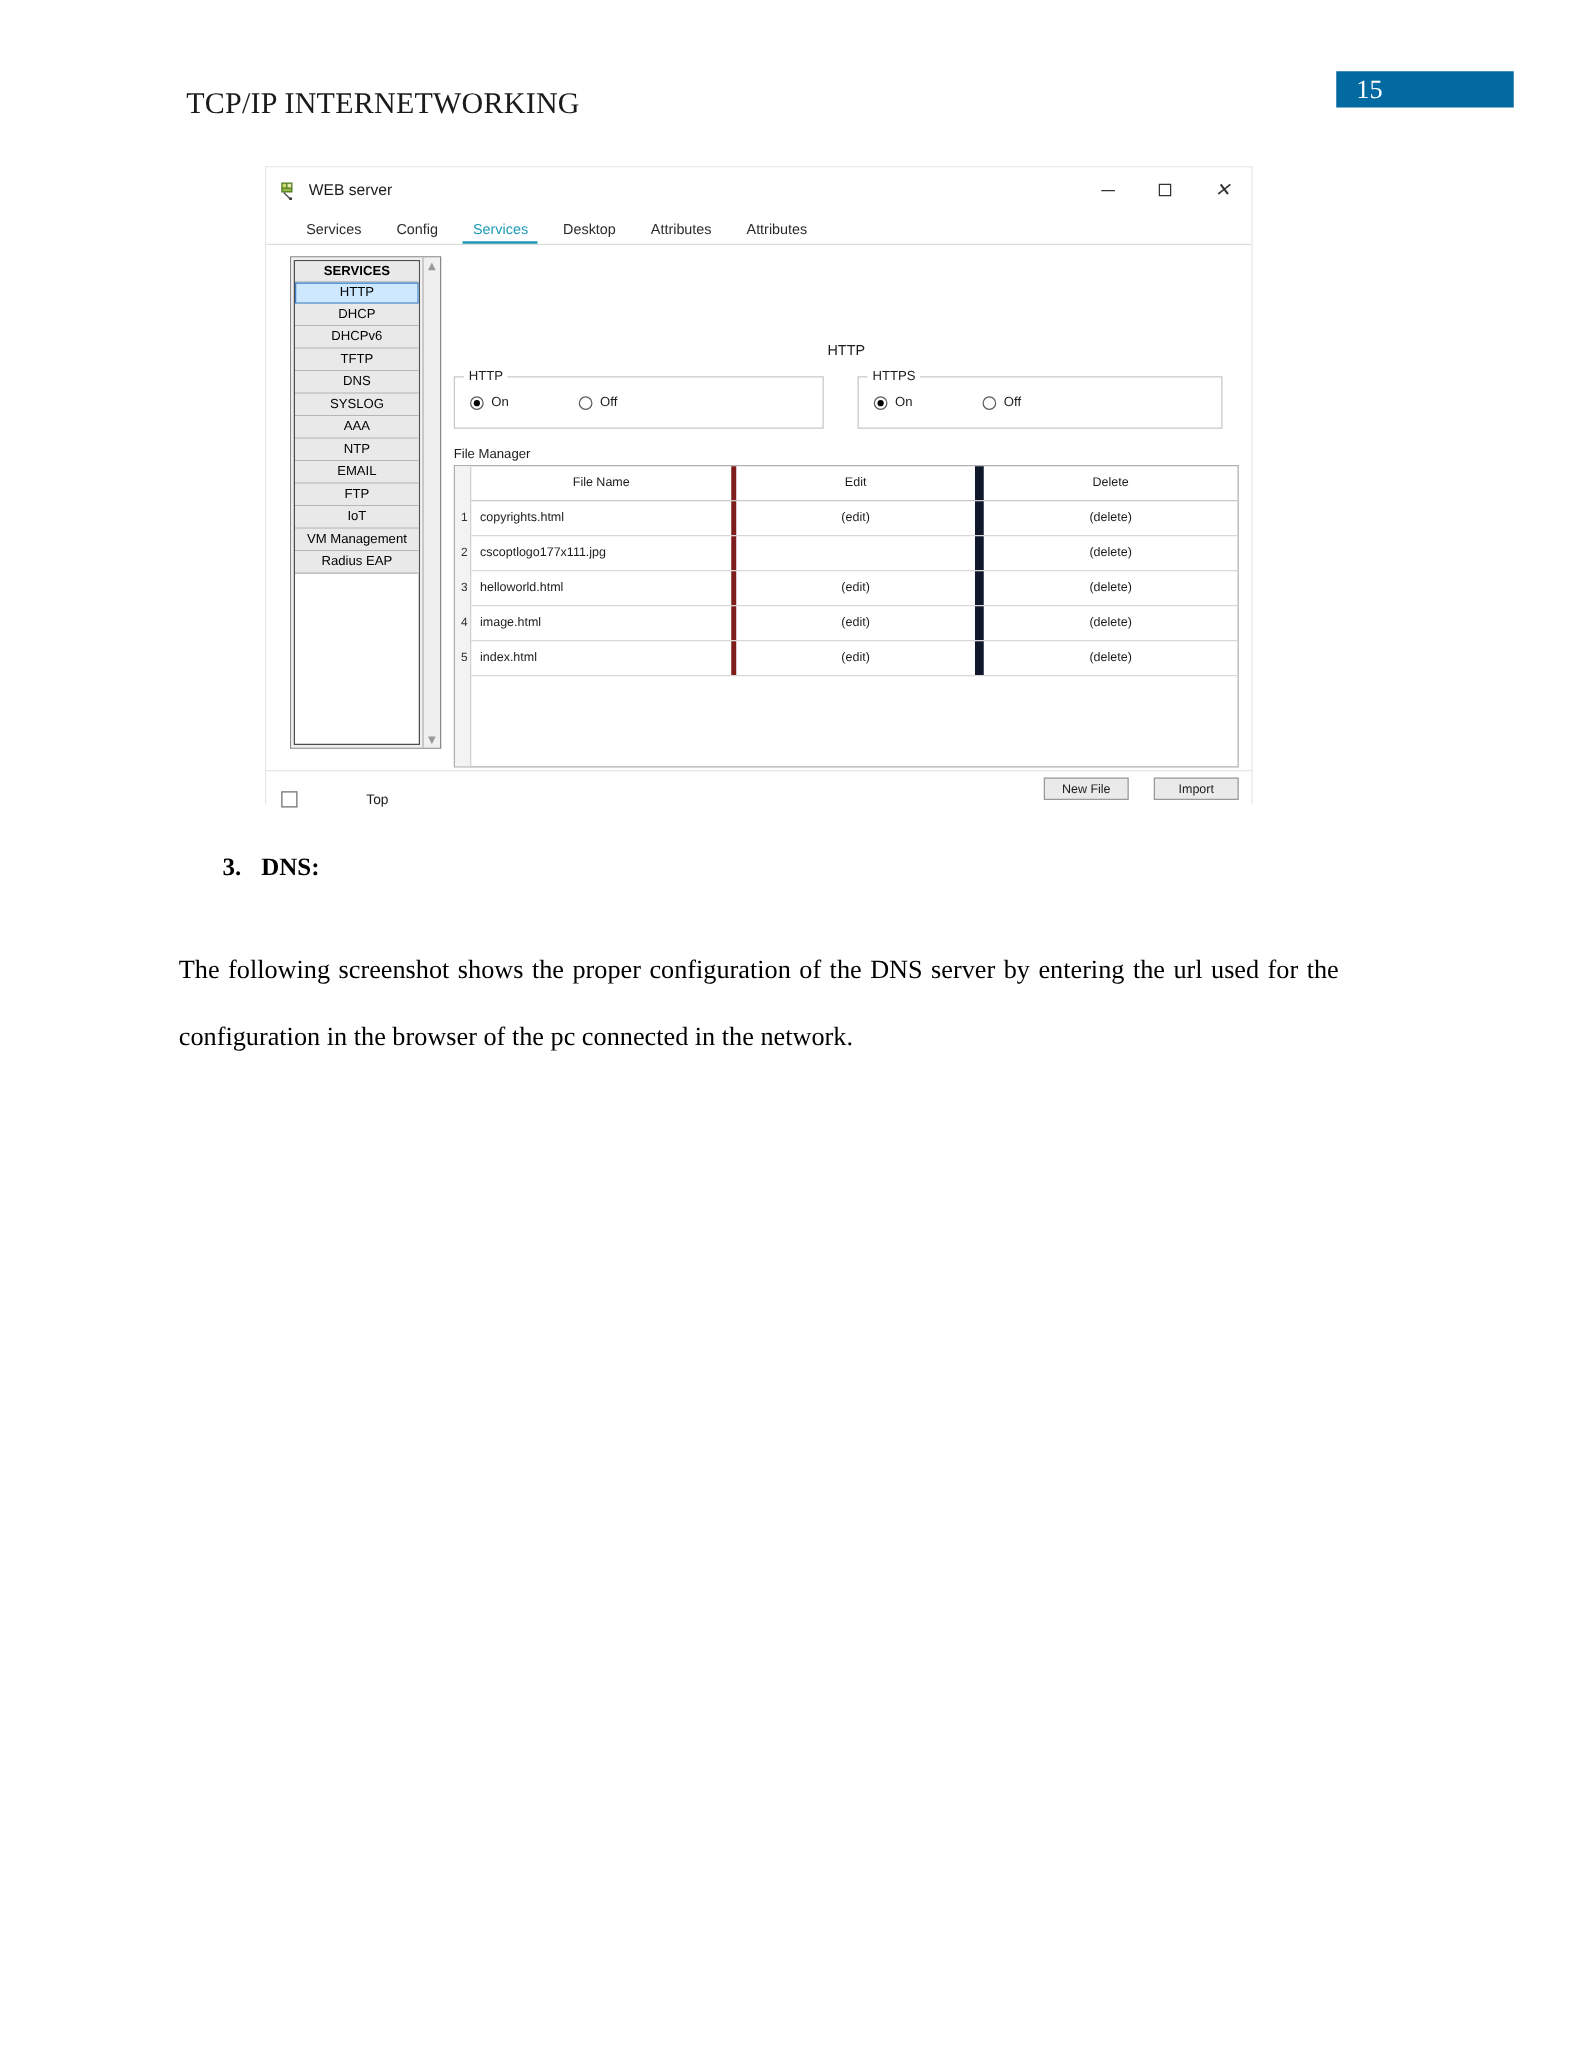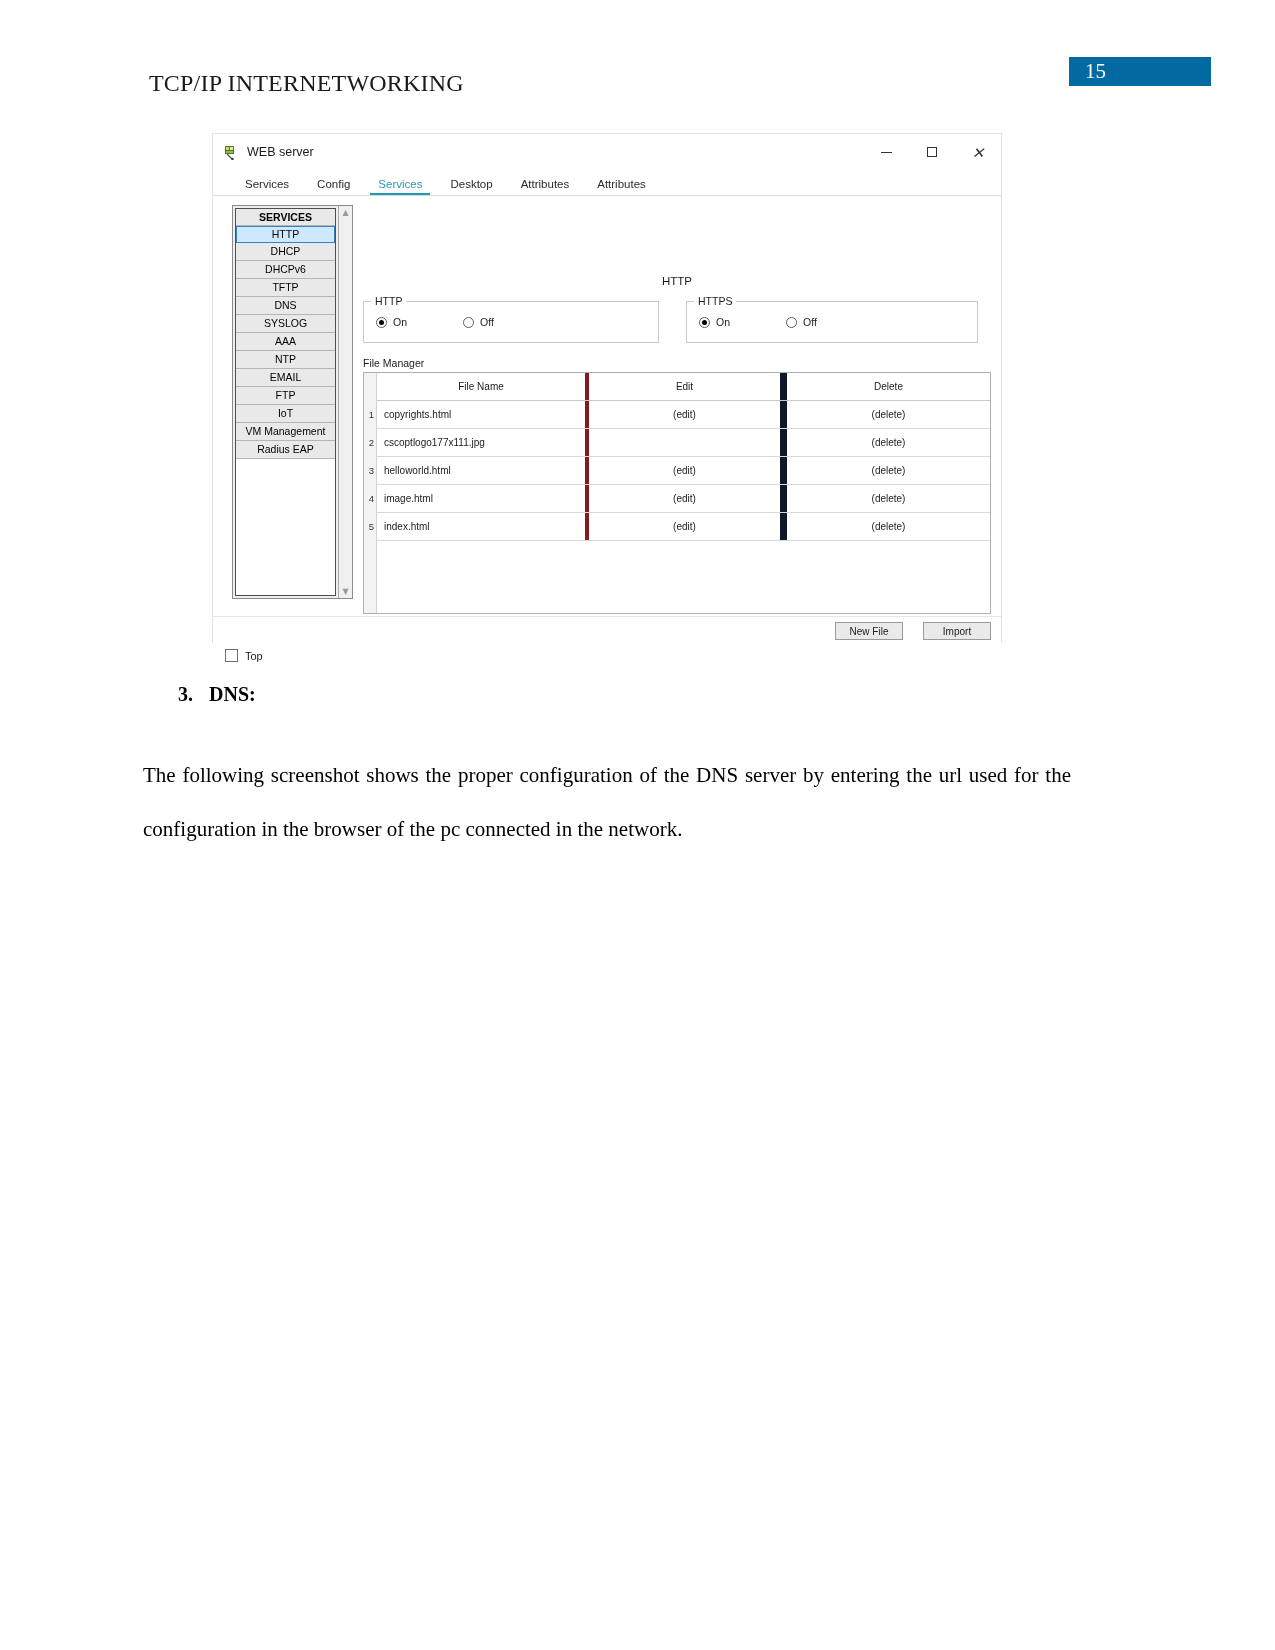--- a/index.html
+++ b/index.html
@@ -390,23 +390,24 @@
     align-items: center;
     justify-content: center;
     box-sizing: border-box;
   }
 
   
   .pt-footer {
     height: 45px;
     background: #ffffff;
     display: flex;
-    align-items: flex-end;
+    align-items: center;
     padding-left: 12px;
     box-sizing: border-box;
+    gap: 48px;
   }
   .footer-check {
     width: 13px;
     height: 13px;
     border: 1px solid #6e6e6e;
     background: #fff;
     box-sizing: border-box;
     flex: none;
   }
   .footer-label {

